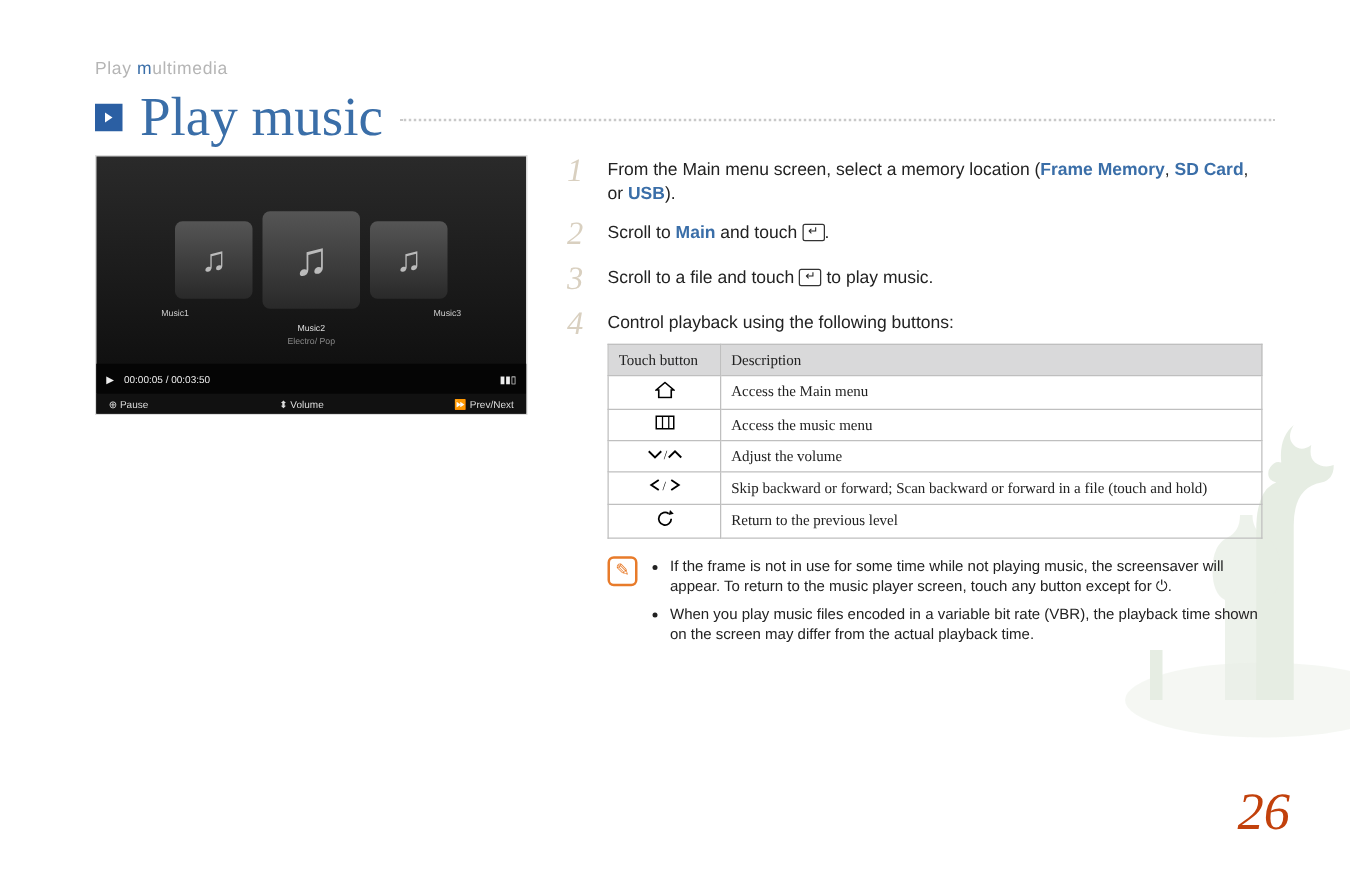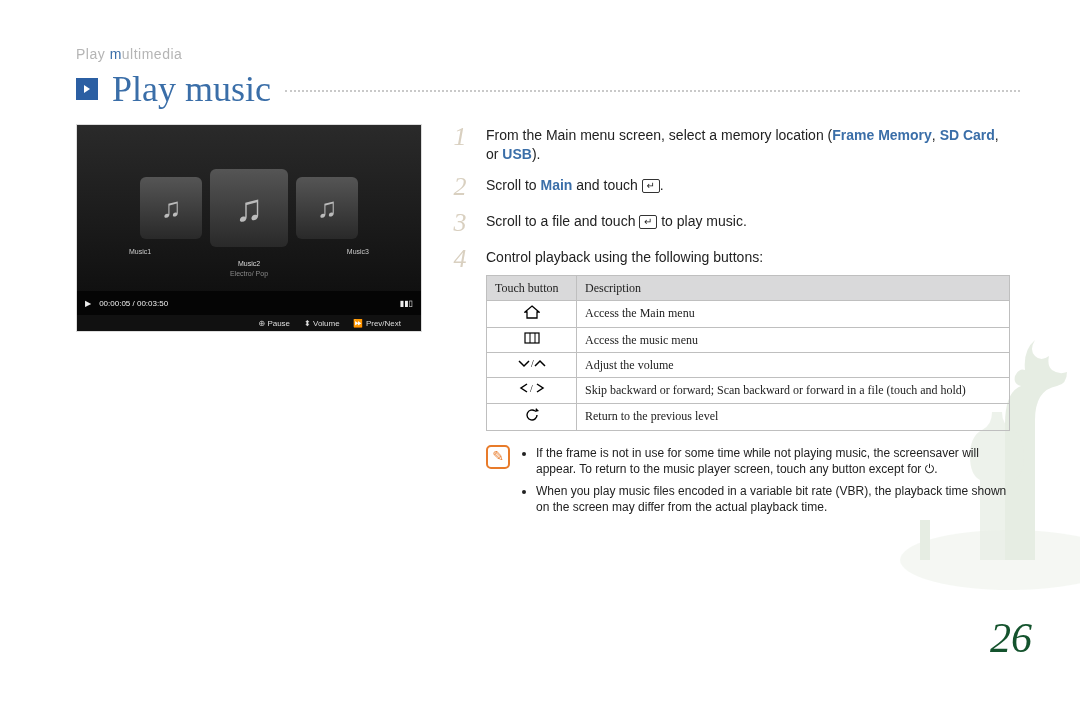--- a/index.html
+++ b/index.html
@@ -49,21 +49,21 @@
   .title-icon{
     width:22px;height:22px;
     background:#2b5fa3;
     display:flex;align-items:center;justify-content:center;
     color:#fff;
     font-size:13px;
     font-weight:bold;
   }
   .title-text{
     font-family:Georgia,"Times New Roman",serif;
-    font-size:36px;
+    font-size:44px;
     color:var(--accent);
     font-weight:400;
   }
   .hr-dots{
     flex:1;
     height:1px;
     border-top:2px dotted #c9c9c9;
     margin-top:4px;
   }
 
@@ -110,22 +110,22 @@
     height:24px;
     background:#050505;
     display:flex;align-items:center;
     padding:0 8px;
     font-size:8px;
     gap:8px;
   }
   .ss-bar .time{flex:1}
   .ss-hints{
     height:16px;background:#111;
-    display:flex;justify-content:flex-end;align-items:center;
-    gap:14px;padding:0 20px;
+    display:flex;justify-content:space-between;align-items:center;
+    gap:14px;padding:0 10px;
     font-size:8px;color:#ddd;
   }
 
   
   .steps{
     position:absolute;
     left:448px;top:124px;right:70px;
     font-size:14px;
     line-height:1.35;
   }
@@ -191,25 +191,25 @@
     display:flex;align-items:center;justify-content:center;
     color:var(--accent-orange);
     font-size:14px;
     flex-shrink:0;
   }
   .note ul{margin:0;padding-left:16px}
   .note li{margin-bottom:6px}
 
   .page-num{
     position:absolute;
-    right:48px;bottom:50px;
+    right:48px;bottom:38px;
     font-family:Georgia,serif;
     font-style:italic;
     font-size:42px;
-    color:#14532d;
+    color:#c2410c;
   }
 </style>
 </head>
 <body>
 
 <div class="page">
 
   <svg class="deco" viewBox="0 0 220 712">
     <g fill="#b9ccb0">
       <ellipse cx="150" cy="560" rx="110" ry="30" opacity="0.4"></ellipse>

